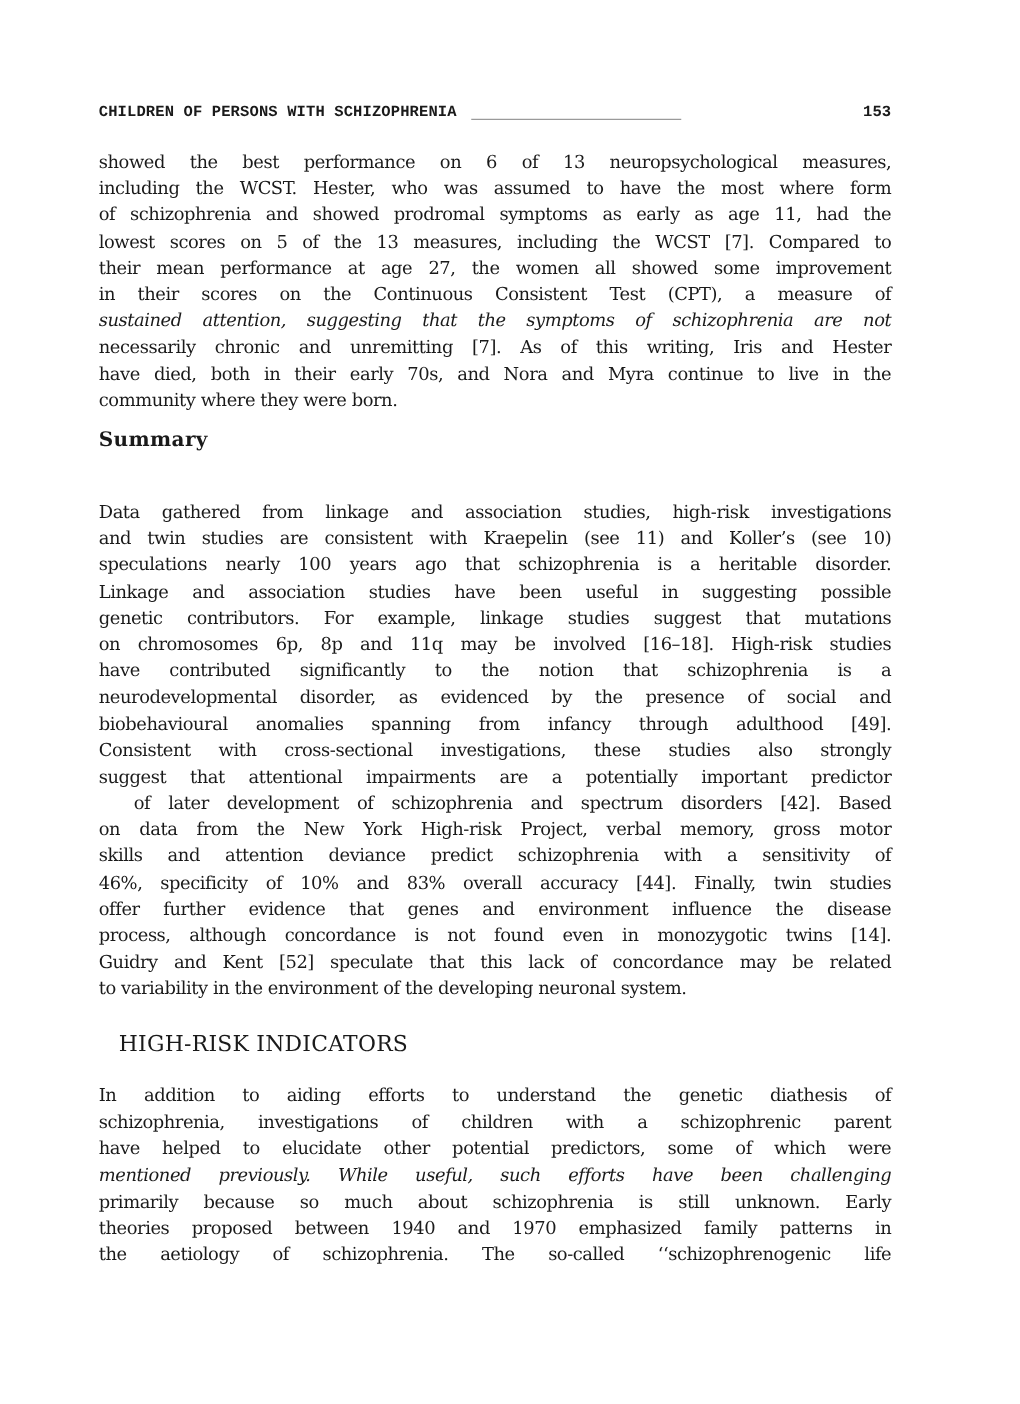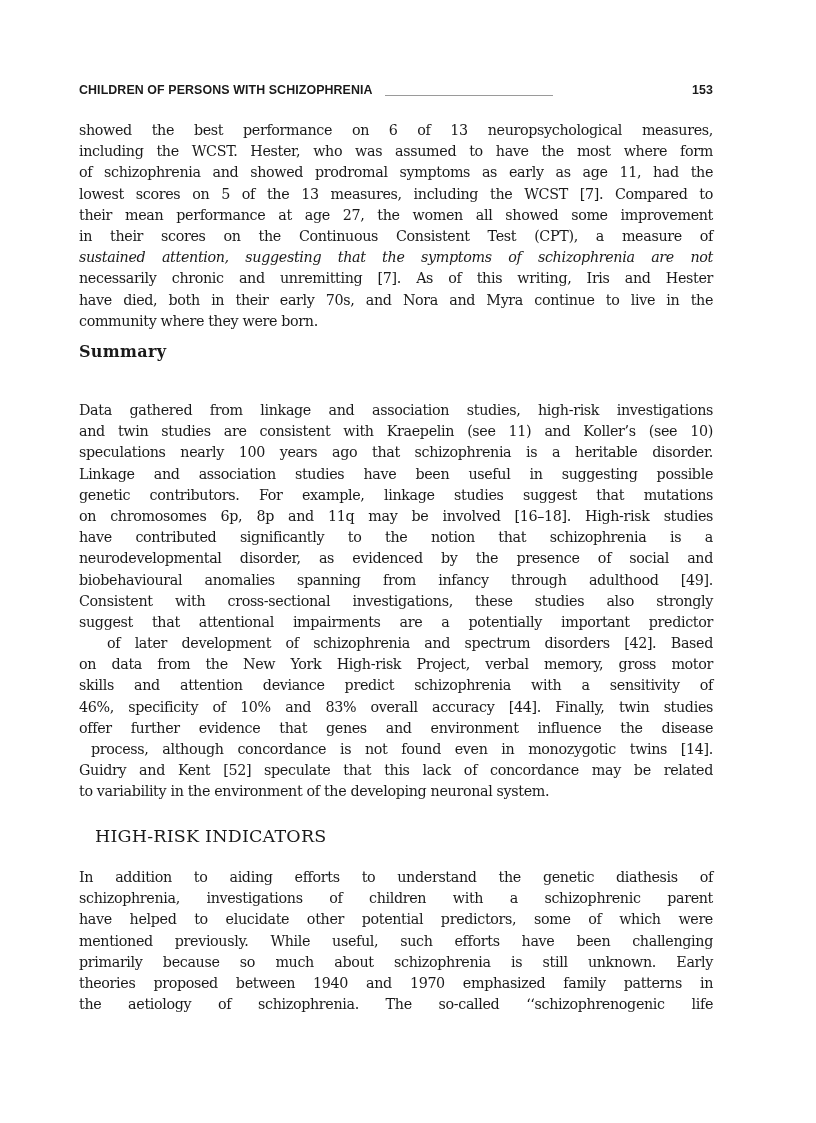--- a/index.html
+++ b/index.html
@@ -17,21 +17,21 @@
     .page {
       position: absolute;
       left: 79px;
       top: 80px;
       width: 634px;
     }
     .running-head {
       display: flex;
       align-items: center;
       height: 20px;
-      font-family: Liberation Sans, sans-serif;
+      font-family: Liberation Mono, monospace;
       font-weight: bold;
       font-size: 12.4px;
       letter-spacing: 0.1px;
     }
     .running-head .title {
       white-space: nowrap;
     }
     .running-head .rule {
       flex: 0 0 auto;
       width: 168px;
@@ -140,30 +140,30 @@
     <span class="line" style="white-space: normal;">have contributed significantly to the notion that schizophrenia is a</span>
     <span class="line" style="white-space: normal;">neurodevelopmental disorder, as evidenced by the presence of social and</span>
     <span class="line" style="white-space: normal;">biobehavioural anomalies spanning from infancy through adulthood [49].</span>
     <span class="line" style="white-space: normal;">Consistent with cross-sectional investigations, these studies also strongly</span>
     <span class="line" style="white-space: normal;">suggest that attentional impairments are a potentially important predictor</span>
     <span class="line" style="white-space: normal; margin-left: 28px;">of later development of schizophrenia and spectrum disorders [42]. Based</span>
     <span class="line" style="white-space: normal;">on data from the New York High-risk Project, verbal memory, gross motor</span>
     <span class="line" style="white-space: normal;">skills and attention deviance predict schizophrenia with a sensitivity of</span>
     <span class="line" style="white-space: normal;">46%, specificity of 10% and 83% overall accuracy [44]. Finally, twin studies</span>
     <span class="line" style="white-space: normal;">offer further evidence that genes and environment influence the disease</span>
-    <span class="line" style="white-space: normal; margin-left: 12px;">process, although concordance is not found even in monozygotic twins [14].</span>
+    <span class="line" style="white-space: normal;">process, although concordance is not found even in monozygotic twins [14].</span>
     <span class="line" style="white-space: normal;">Guidry and Kent [52] speculate that this lack of concordance may be related</span>
     <span class="line last" style="white-space: normal;">to variability in the environment of the developing neuronal system.</span>
   </div>
 
   <h2 class="heading-hri">HIGH-RISK INDICATORS</h2>
 
   <div class="body-text para-3">
     <span class="line" style="white-space: normal;">In addition to aiding efforts to understand the genetic diathesis of</span>
     <span class="line" style="white-space: normal;">schizophrenia, investigations of children with a schizophrenic parent</span>
     <span class="line" style="white-space: normal;">have helped to elucidate other potential predictors, some of which were</span>
-    <span class="line" style="white-space: normal;">mentioned previously. While useful, such efforts have been challenging</span>
+    <span class="line" style="white-space: normal; font-style: italic;">mentioned previously. While useful, such efforts have been challenging</span>
     <span class="line" style="white-space: normal;">primarily because so much about schizophrenia is still unknown. Early</span>
     <span class="line" style="white-space: normal;">theories proposed between 1940 and 1970 emphasized family patterns in</span>
     <span class="line" style="white-space: normal;">the aetiology of schizophrenia. The so-called ‘‘schizophrenogenic life</span>
   </div>
 
 </div>
 
 </body></html>

